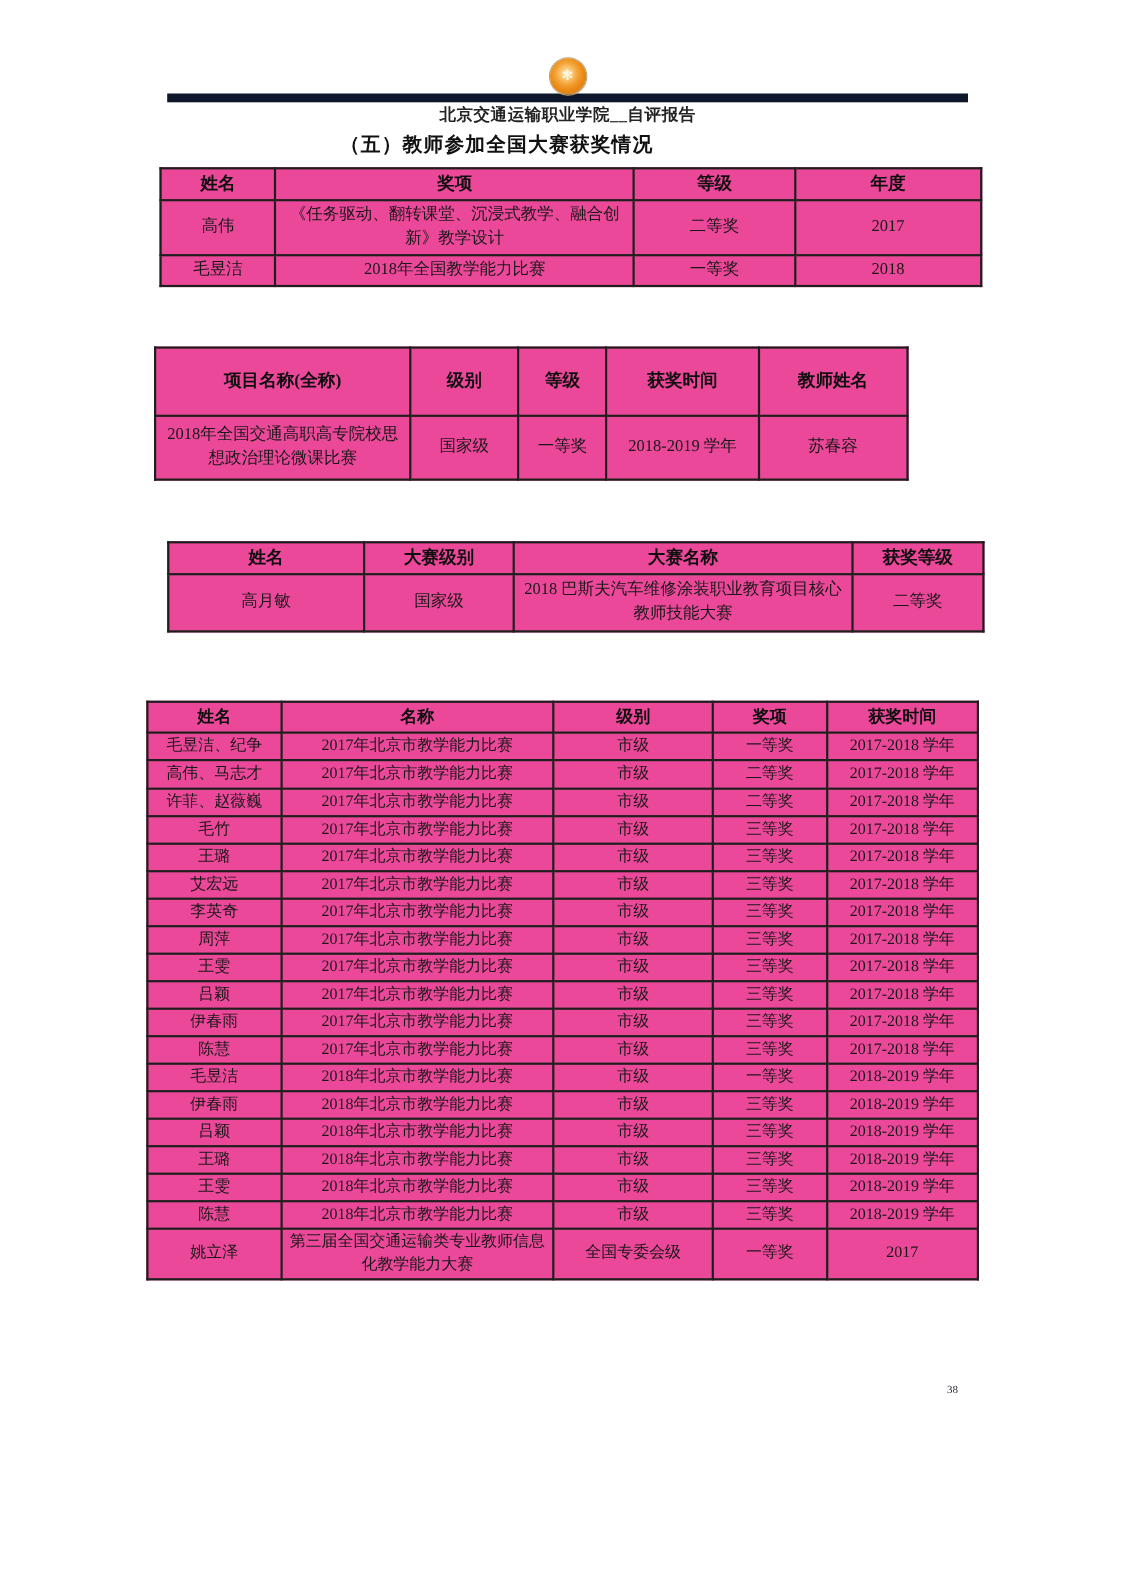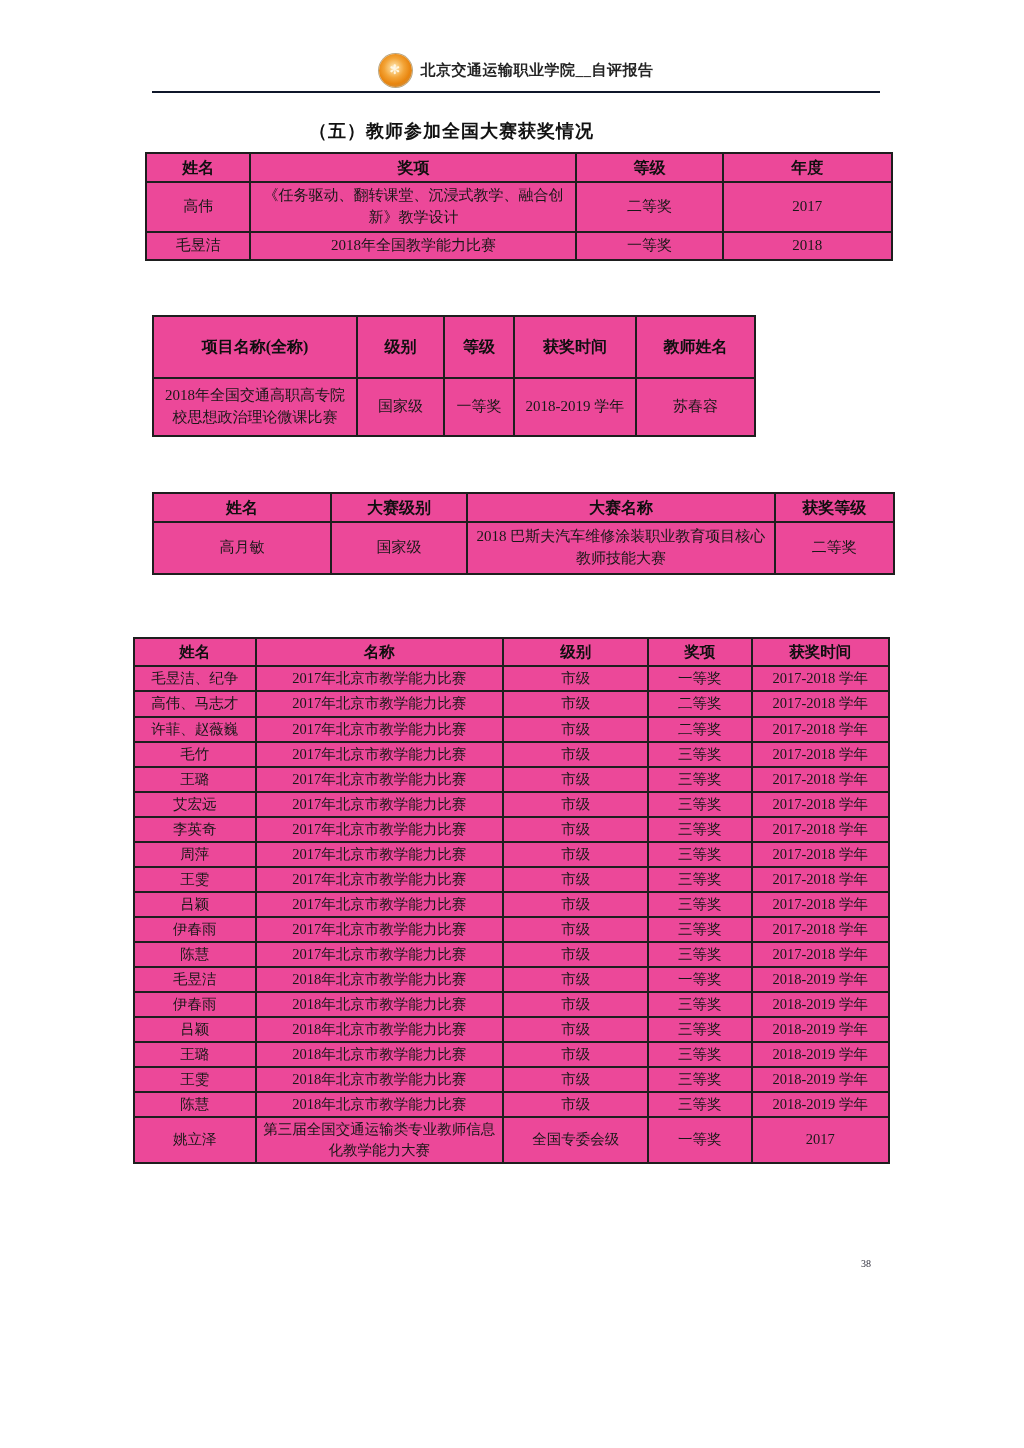--- a/index.html
+++ b/index.html
@@ -7,22 +7,22 @@
   body {
     width:1024px; height:1448px; position:relative;
     font-family:"Liberation Serif","DejaVu Serif",serif;
     color:#141414;
   }
   .page { position:absolute; inset:0; background:#ffffff; overflow:hidden; }
 
   
   .page-header {
     position:absolute; left:152px; top:53px; width:728px; height:40px;
-    display:flex; align-items:center; justify-content:center; gap:9px;
-    border-bottom:2px solid #0f172a; padding-bottom:4px;
+    display:flex; align-items:center; justify-content:space-between; gap:9px;
+    border-bottom:8px solid #0f172a; padding-bottom:4px;flex-direction:column;
   }
   .emblem {
     width:33px; height:33px; border-radius:50%; position:relative; flex:0 0 auto;
     background:
       radial-gradient(circle at 46% 42%, #ffffff 0%, #fbd28a 14%, #f3a437 38%, #e8850f 62%, #c98f45 80%, #e7d9bd 90%, #cdbd9b 100%);
     box-shadow:0 0 0 1px #b9a784;
   }
   .emblem::after {
     content:"✻"; position:absolute; left:0; right:0; top:50%;
     transform:translateY(-54%); text-align:center;
@@ -44,21 +44,21 @@
     border:2px solid #1e1e1e; text-align:center; vertical-align:middle;
     padding:2px 5px; line-height:1.45; word-break:break-all; overflow:hidden;
   }
   th { font-weight:bold; font-size:16px; color:#0f0f0f; }
   td { font-size:15px; color:#181818; }
 
   #table-0 { top:152px; left:145px; width:748px; }
   #table-0 th { height:27px; }
   #table-0 td { height:28px; }
 
-  #table-1 { top:315px; left:152px; width:604px; }
+  #table-1 { top:315px; left:140px; width:686px; }
   #table-1 th { height:62px; }
   #table-1 td { height:58px; }
 
   #table-2 { top:492px; left:152px; width:743px; }
   #table-2 th { height:27px; }
   #table-2 td { height:52px; }
 
   #table-3 { top:637px; left:133px; width:757px; }
   #table-3 th { height:27px; font-size:15.5px; }
   #table-3 td { height:25px; font-size:14.5px; padding:1px 4px; }

